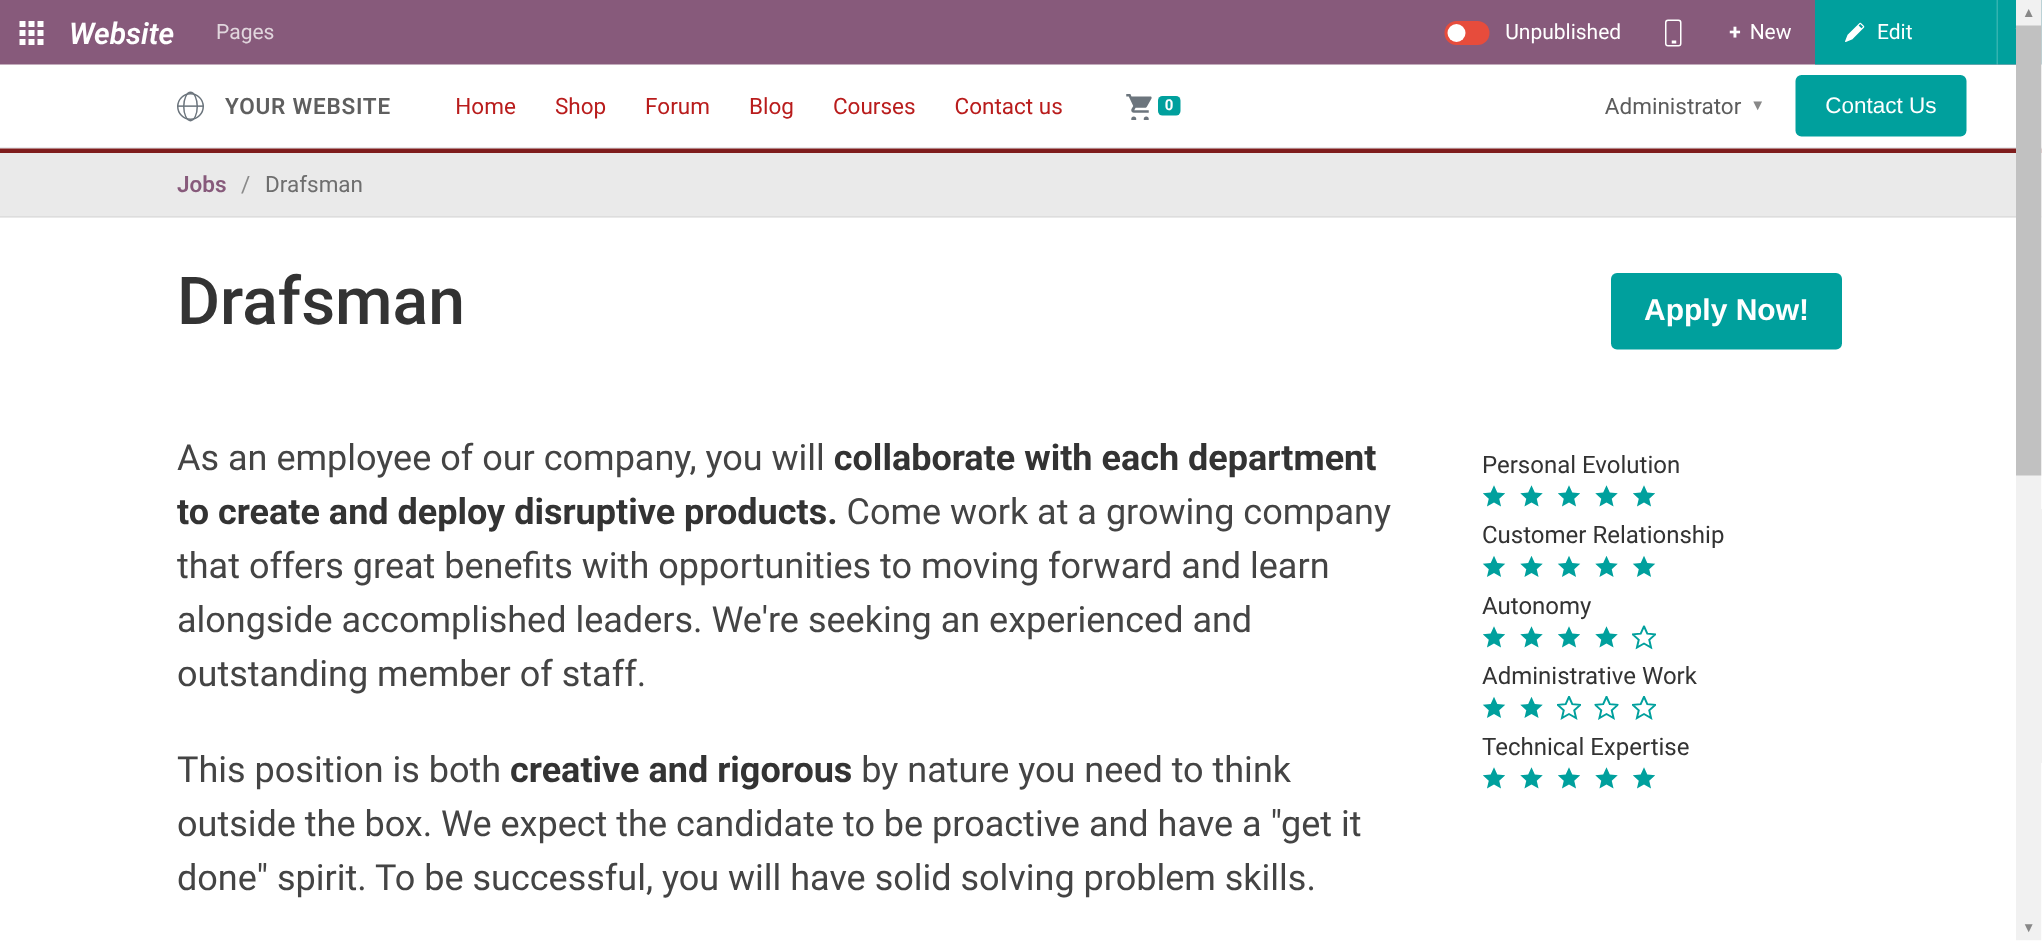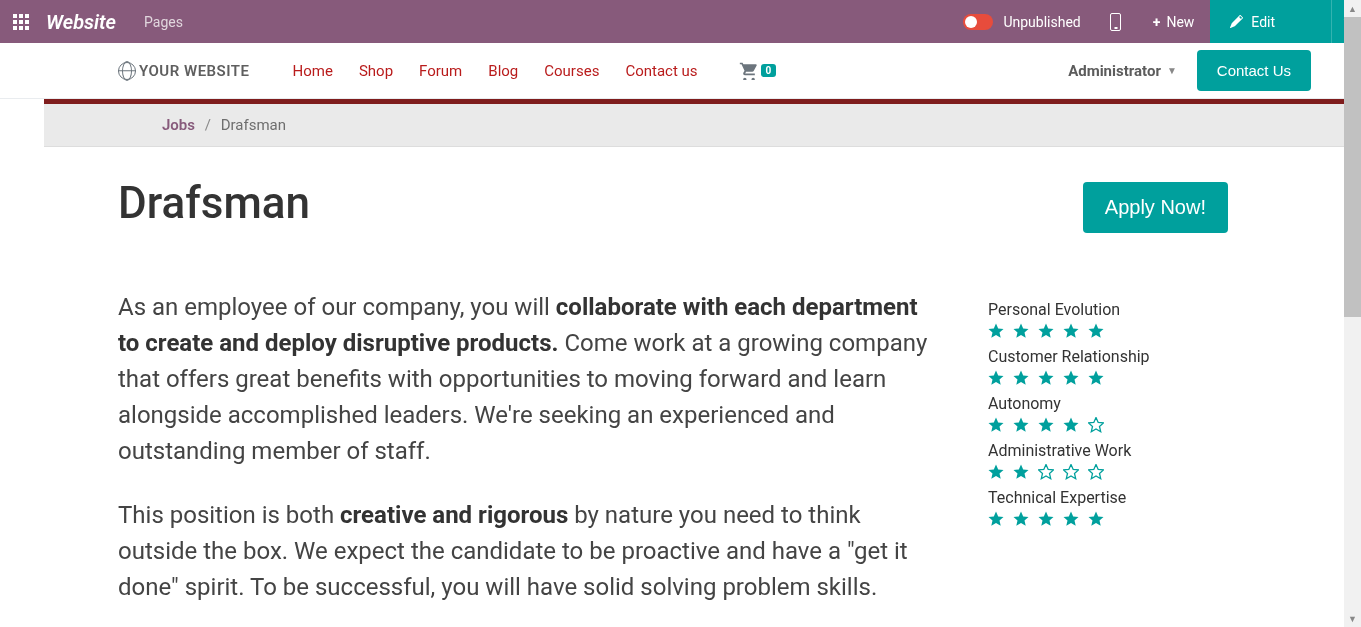--- a/index.html
+++ b/index.html
@@ -20,46 +20,46 @@
 .phone-svg { width: 11px; height: 18px; border: 1.5px solid #fff; border-radius: 2px; position: relative; }
 .phone-svg::after { content: ""; position: absolute; bottom: 1px; left: 50%; transform: translateX(-50%); width: 3px; height: 1.5px; background: #fff; }
 .new-btn { display: flex; align-items: center; gap: 6px; padding: 0 16px; height: 100%; cursor: pointer; }
 .plus { font-size: 14px; font-weight: bold; }
 .edit-section { background: #00a09d; height: 100%; display: flex; align-items: center; gap: 36px; }
 .edit-btn { display: flex; align-items: center; gap: 8px; padding: 0 20px; height: 100%; cursor: pointer; }
 .pencil { width: 13px; height: 13px; }
 .edit-caret { padding: 0 10px; height: 100%; display: flex; align-items: center; cursor: pointer; font-size: 9px; border-left: 1px solid rgba(255,255,255,0.2); }
 
 .site-header { height: 56px; border-bottom: 1px solid #e9ecef; display: flex; align-items: center; padding: 0 50px 0 118px; }
-.logo { display: flex; align-items: center; gap: 3px; cursor: pointer; }
+.logo { display: flex; align-items: center; gap: 14px; cursor: pointer; }
 .globe { width: 18px; height: 18px; border: 1.5px solid #6c757d; border-radius: 50%; position: relative; }
 .globe::before { content: ""; position: absolute; top: -1.5px; left: 50%; width: 8px; height: 18px; border: 1.5px solid #6c757d; border-radius: 50%; transform: translateX(-50%); }
 .globe::after { content: ""; position: absolute; top: 50%; left: -1.5px; width: 18px; height: 1.5px; background: #6c757d; transform: translateY(-50%); }
 .logo-text { font-size: 15px; font-weight: 600; color: #5f5f5f; letter-spacing: 0.5px; }
 .nav { display: flex; margin-left: 30px; }
 .nav-item { padding: 0 13px; color: #b91c1c; cursor: pointer; font-size: 15px; }
 .cart { margin-left: 28px; display: flex; align-items: center; cursor: pointer; position: relative; }
 .cart-svg { width: 20px; height: 18px; }
 .cart-badge { background: #00a09d; color: #fff; font-size: 10px; font-weight: bold; padding: 1px 5px; border-radius: 3px; margin-left: 2px; }
 .header-right { margin-left: auto; display: flex; align-items: center; gap: 20px; }
-.admin-dd { color: #5c5c5c; font-weight: 700; cursor: pointer; display: flex; align-items: center; gap: 6px; font-size: 15px; }
+.admin-dd { color: #5c5c5c; font-weight: 400; cursor: pointer; display: flex; align-items: center; gap: 6px; font-size: 15px; }
 .caret-down { font-size: 10px; color: #888; }
 .contact-btn { background: #00a09d; color: #fff; border: none; padding: 12px 20px; border-radius: 4px; font-size: 15px; cursor: pointer; }
 
-.breadcrumb-bar { background: #eaeaea; border-top: 5px solid #7f1d1d; border-bottom: 1px solid #ddd; padding: 12px 0; margin-left: 44px; }
+.breadcrumb-bar { background: #eaeaea; border-top: 3px solid #7f1d1d; border-bottom: 1px solid #ddd; padding: 12px 0; }
 .breadcrumb { max-width: 1110px; margin: 0 118px; font-size: 15px; }
 .bc-link { color: #875a7b; font-weight: 600; cursor: pointer; }
 .bc-sep { color: #8a8a8a; margin: 0 6px; }
 .bc-current { color: #6e6e6e; }
 
 .main { padding: 30px 118px 20px; display: flex; }
 .main-left { flex: 1; max-width: 825px; }
 .title-row { display: flex; align-items: center; gap: 40px; margin-bottom: 60px; }
 .job-title { font-size: 44px; color: #333; font-weight: 500; flex: 1; }
-.apply-btn { background: #00a09d; color: #fff; border: none; padding: 14px 22px; font-size: 20px; border-radius: 4px; cursor: pointer; position: absolute; right: 133px; top: 182px; }
+.apply-btn { background: #00a09d; color: #fff; border: none; padding: 14px 22px; font-size: 20px; border-radius: 4px; cursor: pointer; position: absolute; right: 133px; top: 182px; font-weight: bold; }
 
 .desc { font-size: 24px; color: #444; line-height: 1.5; }
 .desc p { margin-bottom: 28px; }
 .desc strong { font-weight: 700; color: #333; }
 
 .ratings { position: absolute; right: 133px; top: 300px; width: 240px; }
 .rating-item { margin-bottom: 8px; }
 .rating-label { font-size: 16px; color: #333; margin-bottom: 4px; }
 .stars { display: flex; gap: 9px; }
 .star { width: 16px; height: 16px; }

